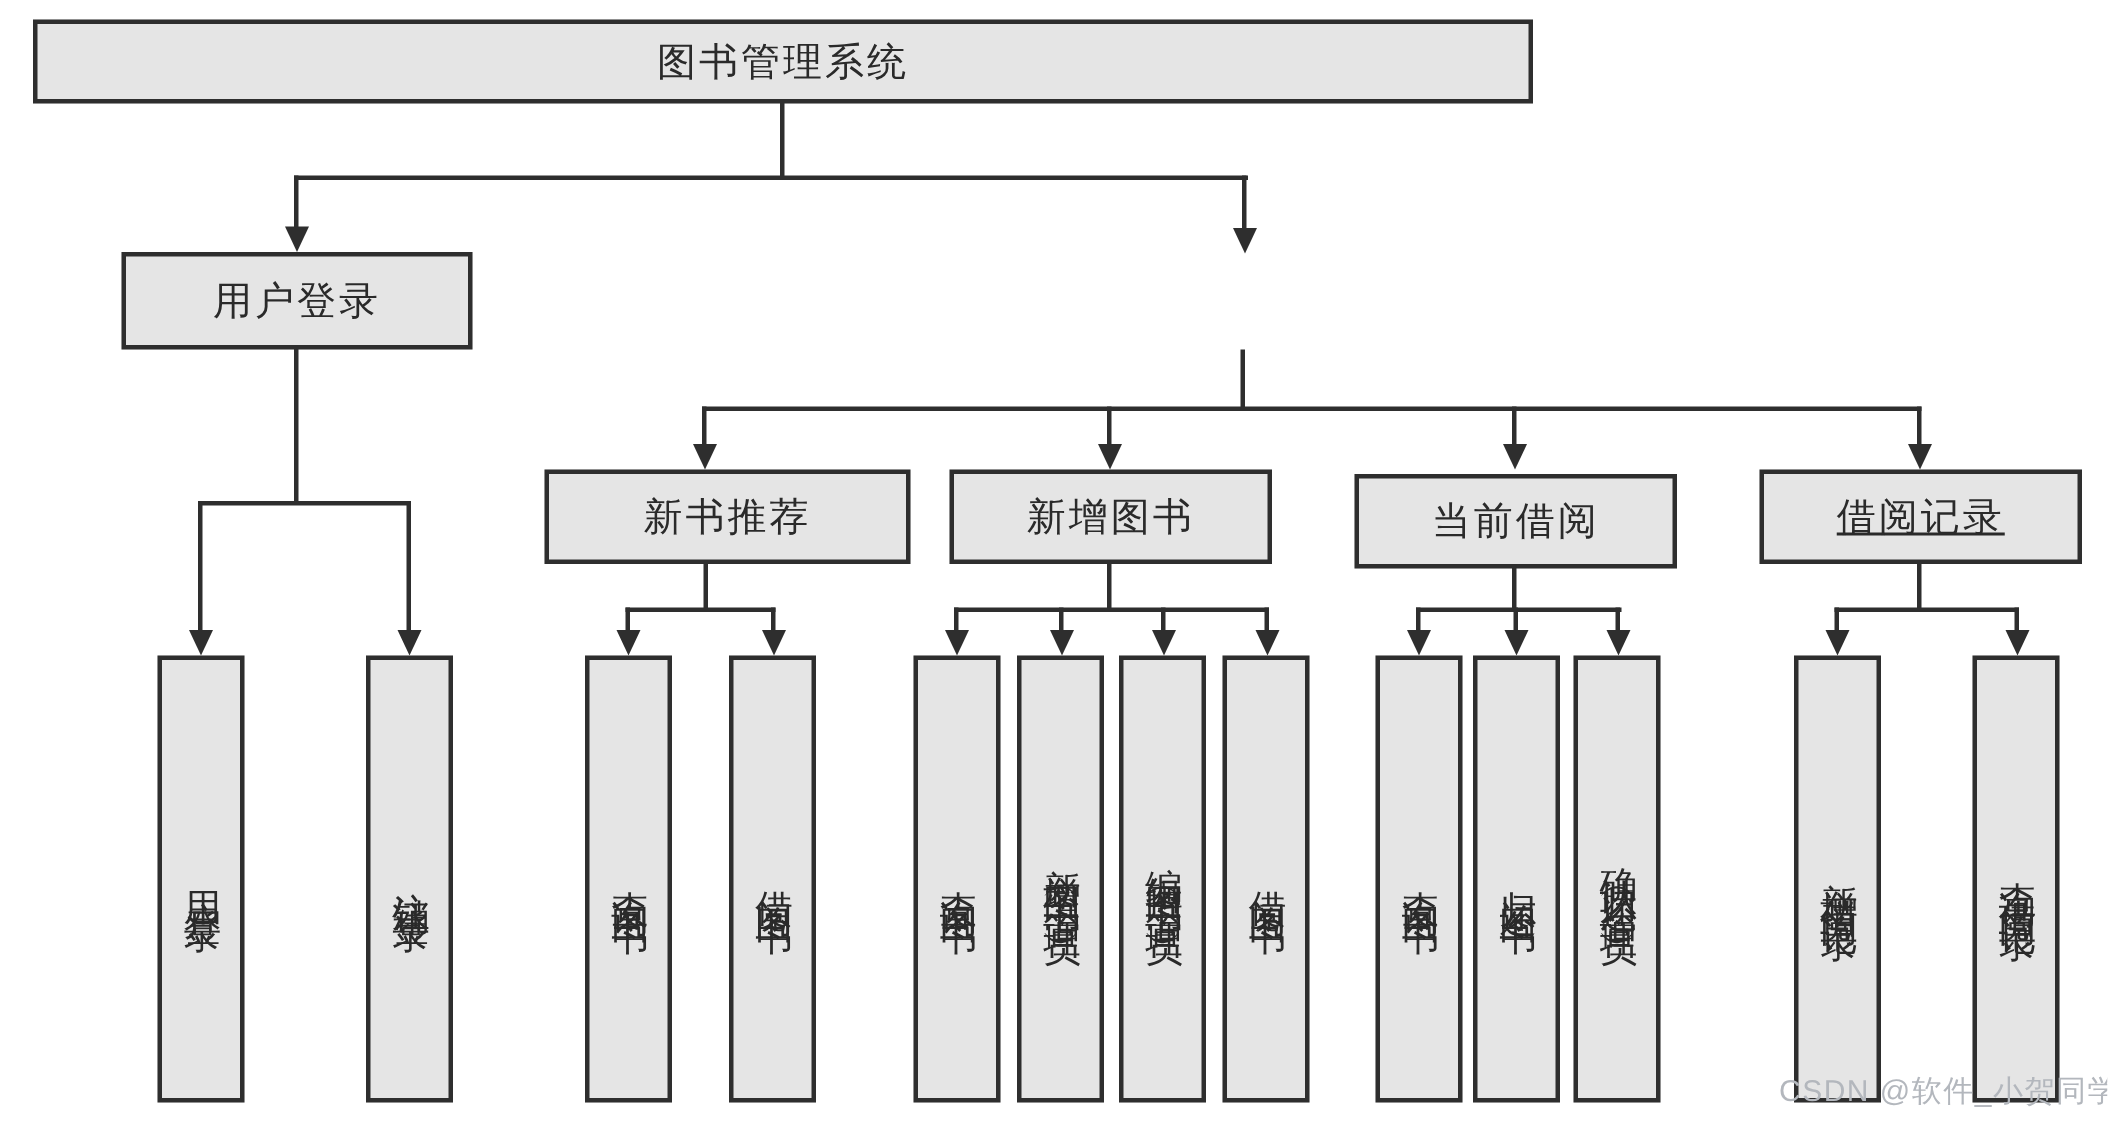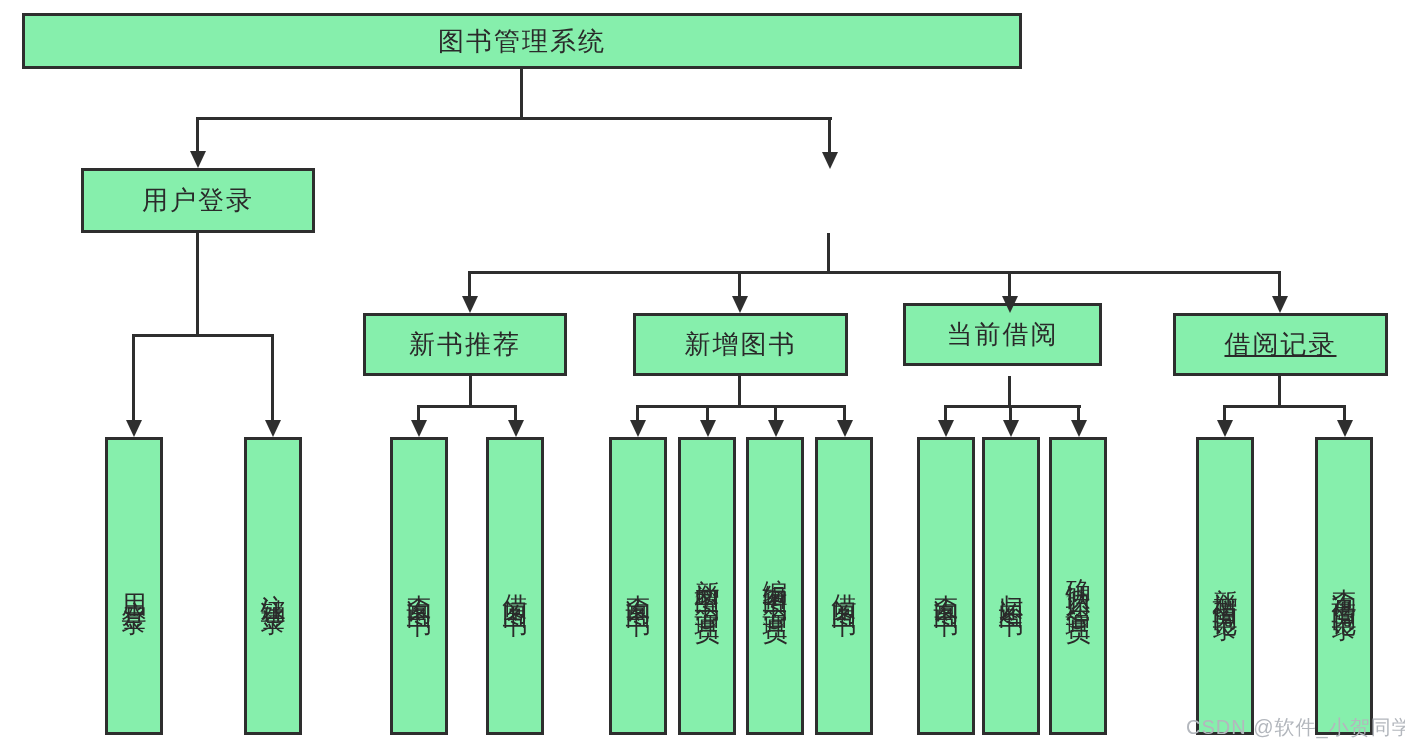--- a/index.html
+++ b/index.html
@@ -8,21 +8,21 @@
     position: relative;
     width: 1405px;
     height: 747px;
     background: #ffffff;
     font-family: "Liberation Sans", "DejaVu Sans", sans-serif;
     overflow: hidden;
   }
   .node {
     position: absolute;
     border: 3px solid #2e2e2e;
-    background: #86efac;
+    background: #e5e5e5;
     display: flex;
     align-items: center;
     justify-content: center;
     color: #2a2a2a;
     font-size: 26px;
     letter-spacing: 2px;
     white-space: nowrap;
   }
   .leaf {
     width: 58px;
@@ -67,29 +67,29 @@
 
   <div class="node" style="left:22px; top:13px; width:1000px; height:56px;">
     <span>图书管理系统</span>
   </div>
 
   <div class="node" style="left:81px; top:168px; width:234px; height:65px;">
     <span>用户登录</span>
   </div>
 
 
-  <div class="node" style="left:363px; top:313px; width:204px; height:63px;">
+  <div class="node" style="left:363px; top:313px; width:244px; height:63px;">
     <span>新书推荐</span>
   </div>
 
   <div class="node" style="left:633px; top:313px; width:215px; height:63px;">
     <span>新增图书</span>
   </div>
 
-  <div class="node" style="left:903px; top:303px; width:199px; height:63px;">
+  <div class="node" style="left:903px; top:316px; width:215px; height:63px;">
     <span>当前借阅</span>
   </div>
 
   <div class="node" style="left:1173px; top:313px; width:215px; height:63px;text-decoration:underline;">
     <span>借阅记录</span>
   </div>
 
   <div class="node leaf" style="left:105px;">
     <span class="vtext">用户登录</span>
   </div>

